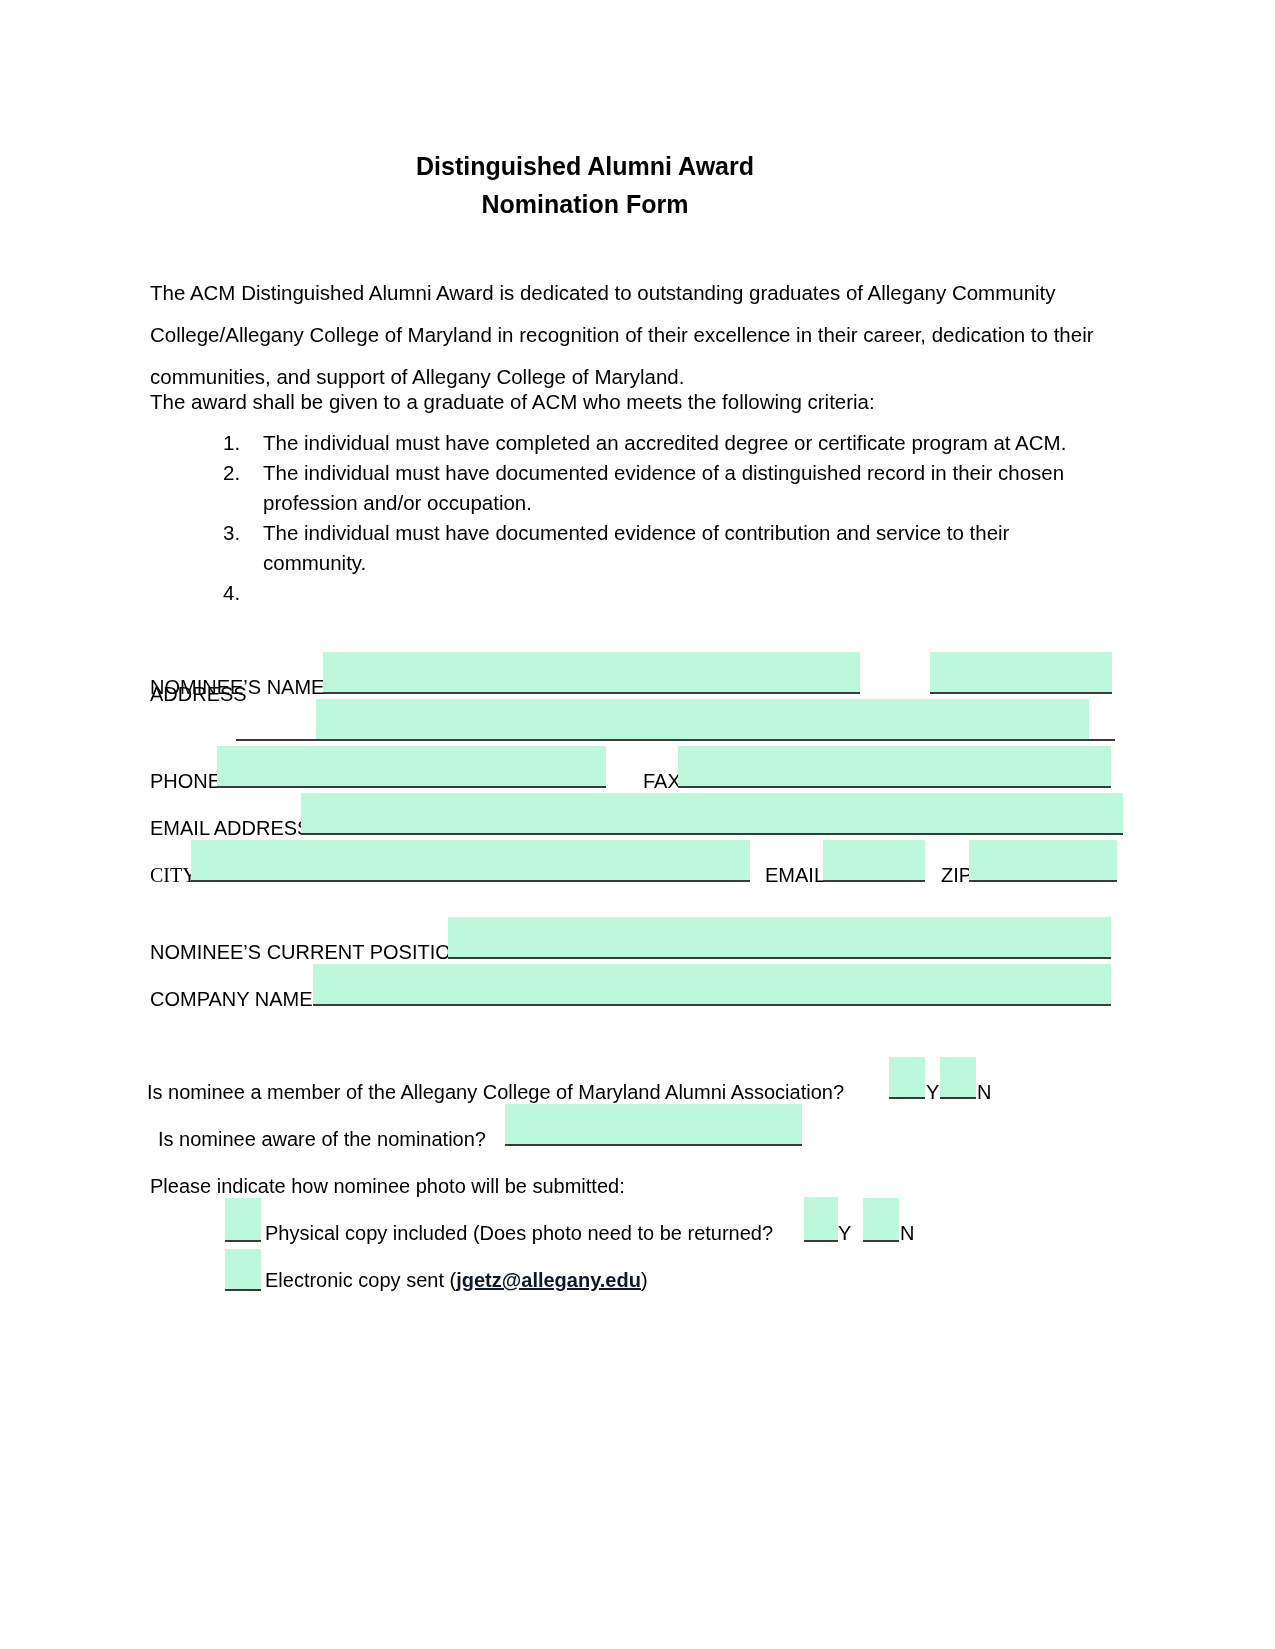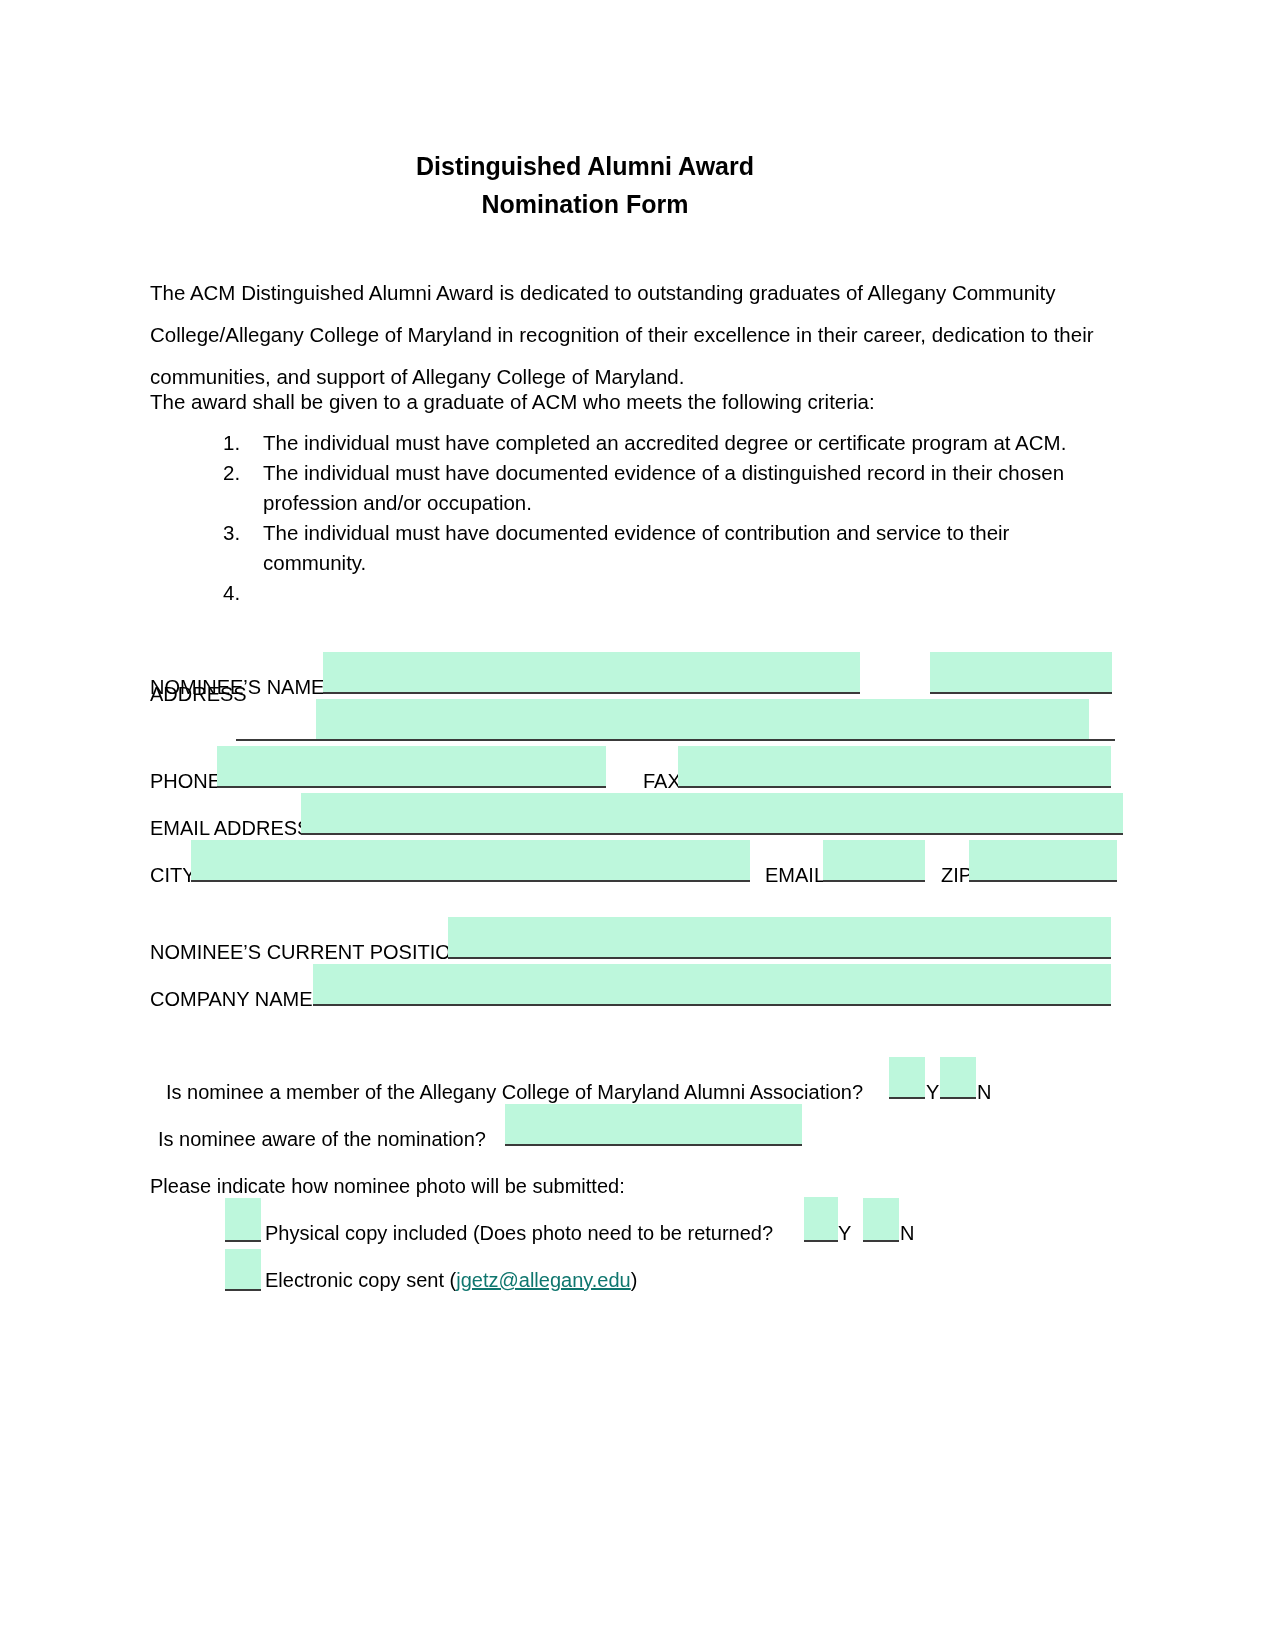--- a/index.html
+++ b/index.html
@@ -8,21 +8,21 @@
   .title { position: absolute; left: 0; width: 1170px; text-align: center;
            font-weight: bold; font-size: 25px; }
   .para { position: absolute; left: 150px; width: 945px; font-size: 20.5px; line-height: 42px; }
   .para p { margin: 0; }
   .list { position: absolute; left: 223px; width: 880px; font-size: 20.5px; line-height: 30px; }
   .li { position: relative; padding-left: 40px; }
   .li .num { position: absolute; left: 0; top: 0; }
   .lbl { position: absolute; font-size: 20px; line-height: 24px; white-space: nowrap; }
   .field { position: absolute; background: #bdf7dc; border-bottom: 2px solid #3a3a3a; box-sizing: border-box; }
   .uline { position: absolute; height: 2px; background: #3a3a3a; }
-  .link { color: #0f766e; text-decoration: underline; }
+  .link { color: #0f172a; text-decoration: underline; font-weight: bold; }
 </style>
 </head>
 <body>
 
 <div class="title" style="top:152px;">Distinguished Alumni Award</div>
 <div class="title" style="top:190px;">Nomination Form</div>
 
 <div class="para" style="top:272px;">
   <p>The ACM Distinguished Alumni Award is dedicated to outstanding graduates of Allegany Community College/Allegany College of Maryland in recognition of their excellence in their career, dedication to their communities, and support of Allegany College of Maryland.</p>
 </div>
@@ -59,34 +59,34 @@
 <div class="uline" style="left:1089px; top:739px; width:26px;"></div>
 
 <div class="lbl" style="left:150px; top:769px;">PHONE</div>
 <div class="field" style="left:217px; top:746px; width:389px; height:42px;"></div>
 <div class="lbl" style="left:643px; top:769px;">FAX</div>
 <div class="field" style="left:678px; top:746px; width:433px; height:42px;"></div>
 
 <div class="lbl" style="left:150px; top:816px;">EMAIL ADDRESS</div>
 <div class="field" style="left:301px; top:793px; width:822px; height:42px;"></div>
 
-<div class="lbl" style="left:150px; top:863px;">CITY</div>
+<div class="lbl" style="left:150px; top:863px;font-family:Liberation Serif, serif;">CITY</div>
 <div class="field" style="left:191px; top:840px; width:559px; height:42px;"></div>
 <div class="lbl" style="left:765px; top:863px;">EMAIL</div>
 <div class="field" style="left:823px; top:840px; width:102px; height:42px;"></div>
 <div class="lbl" style="left:941px; top:863px;">ZIP</div>
 <div class="field" style="left:969px; top:840px; width:148px; height:42px;"></div>
 
 <div class="lbl" style="left:150px; top:940px;">NOMINEE’S CURRENT POSITION</div>
 <div class="field" style="left:448px; top:917px; width:663px; height:42px;"></div>
 
 <div class="lbl" style="left:150px; top:987px;">COMPANY NAME</div>
 <div class="field" style="left:313px; top:964px; width:798px; height:42px;"></div>
 
-<div class="lbl" style="left:166px; top:1080px;text-align:right;">Is nominee a member of the Allegany College of Maryland Alumni Association?</div>
+<div class="lbl" style="left:147px; top:1080px;text-align:right;">Is nominee a member of the Allegany College of Maryland Alumni Association?</div>
 <div class="field" style="left:889px; top:1057px; width:36px; height:42px;"></div>
 <div class="lbl" style="left:926px; top:1080px;">Y</div>
 <div class="field" style="left:940px; top:1057px; width:36px; height:42px;"></div>
 <div class="lbl" style="left:977px; top:1080px;">N</div>
 
 <div class="lbl" style="left:158px; top:1127px;">Is nominee aware of the nomination?</div>
 <div class="field" style="left:505px; top:1104px; width:297px; height:42px;"></div>
 
 <div class="lbl" style="left:150px; top:1174px;">Please indicate how nominee photo will be submitted:</div>
 

